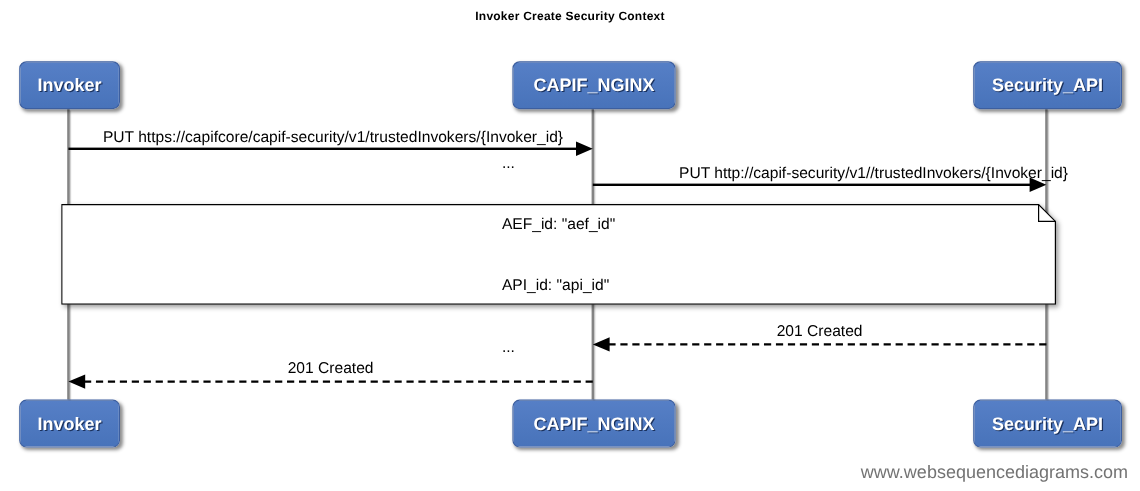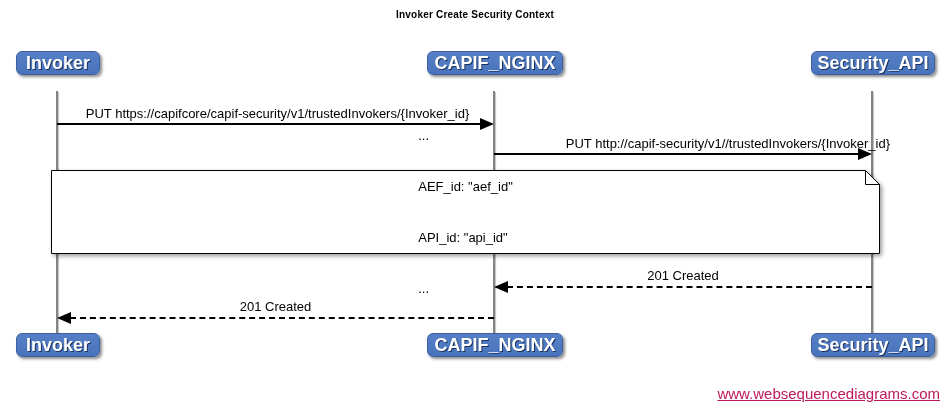--- a/index.html
+++ b/index.html
@@ -5,26 +5,26 @@
   html,body{margin:0;padding:0;background:#fff;}
   #stage{
     position:relative;width:950px;height:409px;background:#ffffff;overflow:hidden;
     font-family:"Liberation Sans","DejaVu Sans",sans-serif;color:#000;
   }
   .title{
     position:absolute;top:9px;left:0;width:950px;text-align:center;
     font-size:10px;font-weight:bold;letter-spacing:0.2px;
   }
   .actor-box{
-    position:absolute;height:24px;box-sizing:border-box;
+    position:absolute;height:40px;box-sizing:border-box;
     background:linear-gradient(#567fc6,#4873ba);
     border:1px solid #3d5f9f;border-radius:6px;
     box-shadow:2px 2px 3px rgba(0,0,0,0.45);
     display:flex;align-items:center;justify-content:center;
-    color:#fff;font-weight:bold;font-size:18px;
+    color:#fff;font-weight:bold;font-size:15px;
     text-shadow:1px 1px 0 rgba(10,25,60,0.75);
   }
   .lifeline{
     position:absolute;width:2px;background:#848484;
     box-shadow:1px 1px 1px rgba(0,0,0,0.25);
   }
   .msg-label{
     position:absolute;height:16px;font-size:13px;text-align:center;white-space:nowrap;
   }
   .msg-line{position:absolute;height:0;}
@@ -40,21 +40,21 @@
     border-top:6px solid transparent;border-bottom:6px solid transparent;
     border-right:14px solid #000;
   }
   .note{position:absolute;left:51px;top:170px;width:829px;height:84px;}
   .note svg{position:absolute;left:0;top:0;filter:drop-shadow(2px 2px 2px rgba(0,0,0,0.4));}
   .note-text{
     position:absolute;left:50%;top:50%;transform:translate(-50%,-50%);
     font-size:13px;line-height:17px;text-align:left;white-space:pre;
   }
   .footer{
-    position:absolute;top:385px;right:10px;font-size:15px;color:#be185d;text-decoration:underline;
+    position:absolute;top:385px;right:10px;font-size:15px;color:#737373;
   }
 </style>
 </head>
 <body>
 
 <div id="stage">
 
   <div class="title">Invoker Create Security Context</div>
 
   <div class="lifeline" style="left:56px;top:91px;height:242px;"></div>

